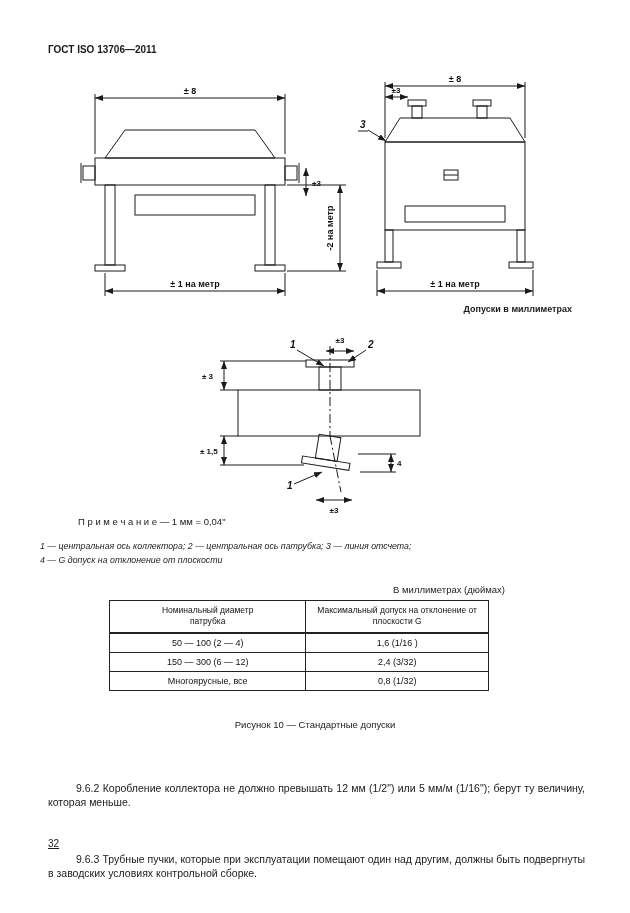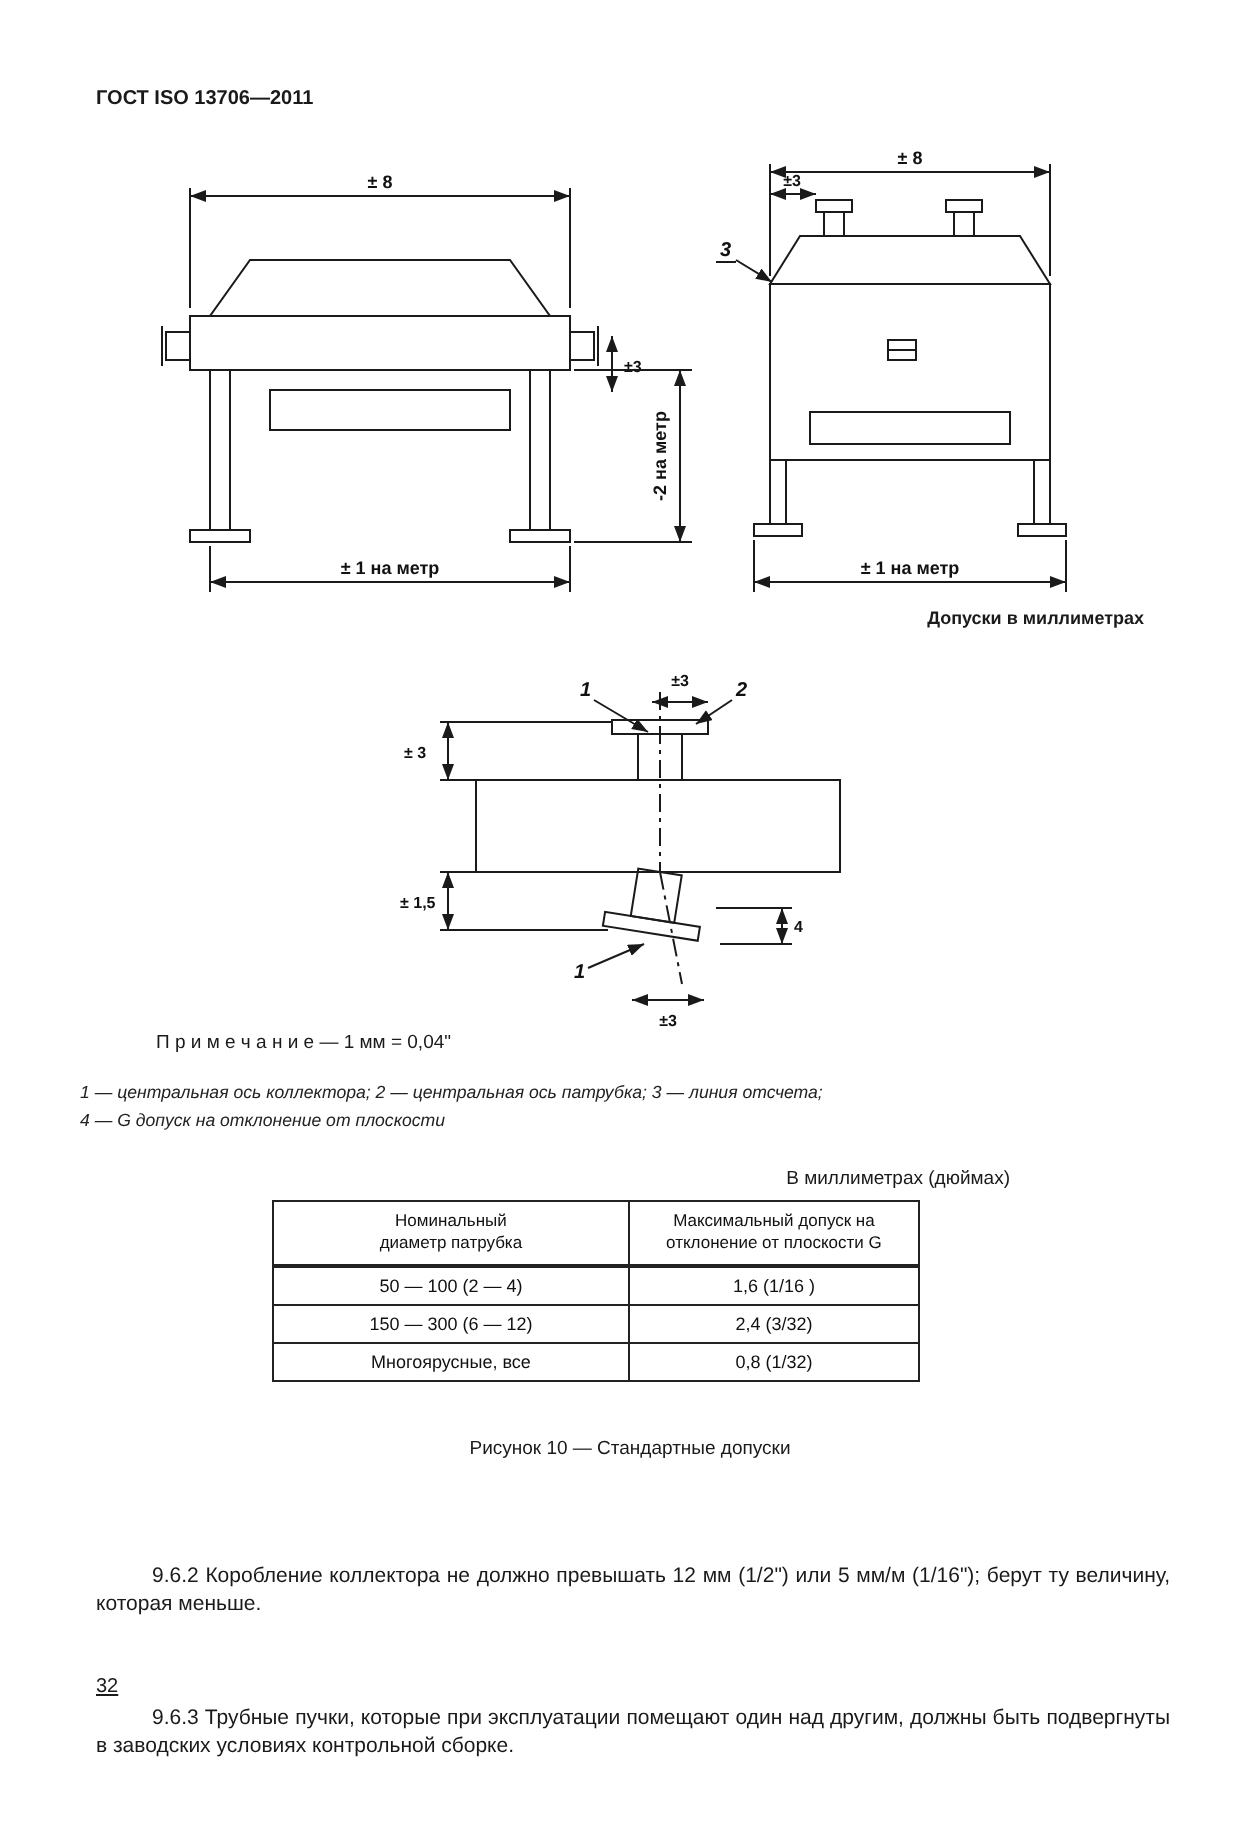--- a/index.html
+++ b/index.html
@@ -21,21 +21,21 @@
   .dashdot { stroke-dasharray:9 3 2 3; }
 
   .tol-note { position:absolute; right:58px; top:304px; font-size:9px; font-weight:bold; }
 
   .note { position:absolute; left:78px; top:516px; font-size:9.5px; }
   .legend { position:absolute; left:40px; right:40px; top:540px; 
             font-size:8.8px; font-style:italic; line-height:1.55; color:#222; }
 
   .units { position:absolute; right:125px; top:584px; font-size:9.5px; }
 
-  table.tol-table { position:absolute; left:136px; top:600px; width:324px;
+  table.tol-table { position:absolute; left:109px; top:600px; width:380px;
     border-collapse:collapse; font-size:9px; color:#111; }
   table.tol-table th, table.tol-table td { border:1px solid #222; text-align:center; vertical-align:middle; }
   table.tol-table th { font-weight:normal; font-size:8.5px; padding:4px 8px; border-bottom:2px solid #222; line-height:1.35; }
   table.tol-table th.col-dia { padding:4px 44px; }
   table.tol-table td { padding:4px 4px; }
 
   .caption { position:absolute; left:0; right:0; top:719px; text-align:center; font-size:9.5px; }
 
   .body-text { position:absolute; left:48px; top:739px; width:537px; font-size:10.5px; line-height:1.38; text-align:justify; }
   .body-text p { text-indent:28px;margin-top:42px; }

